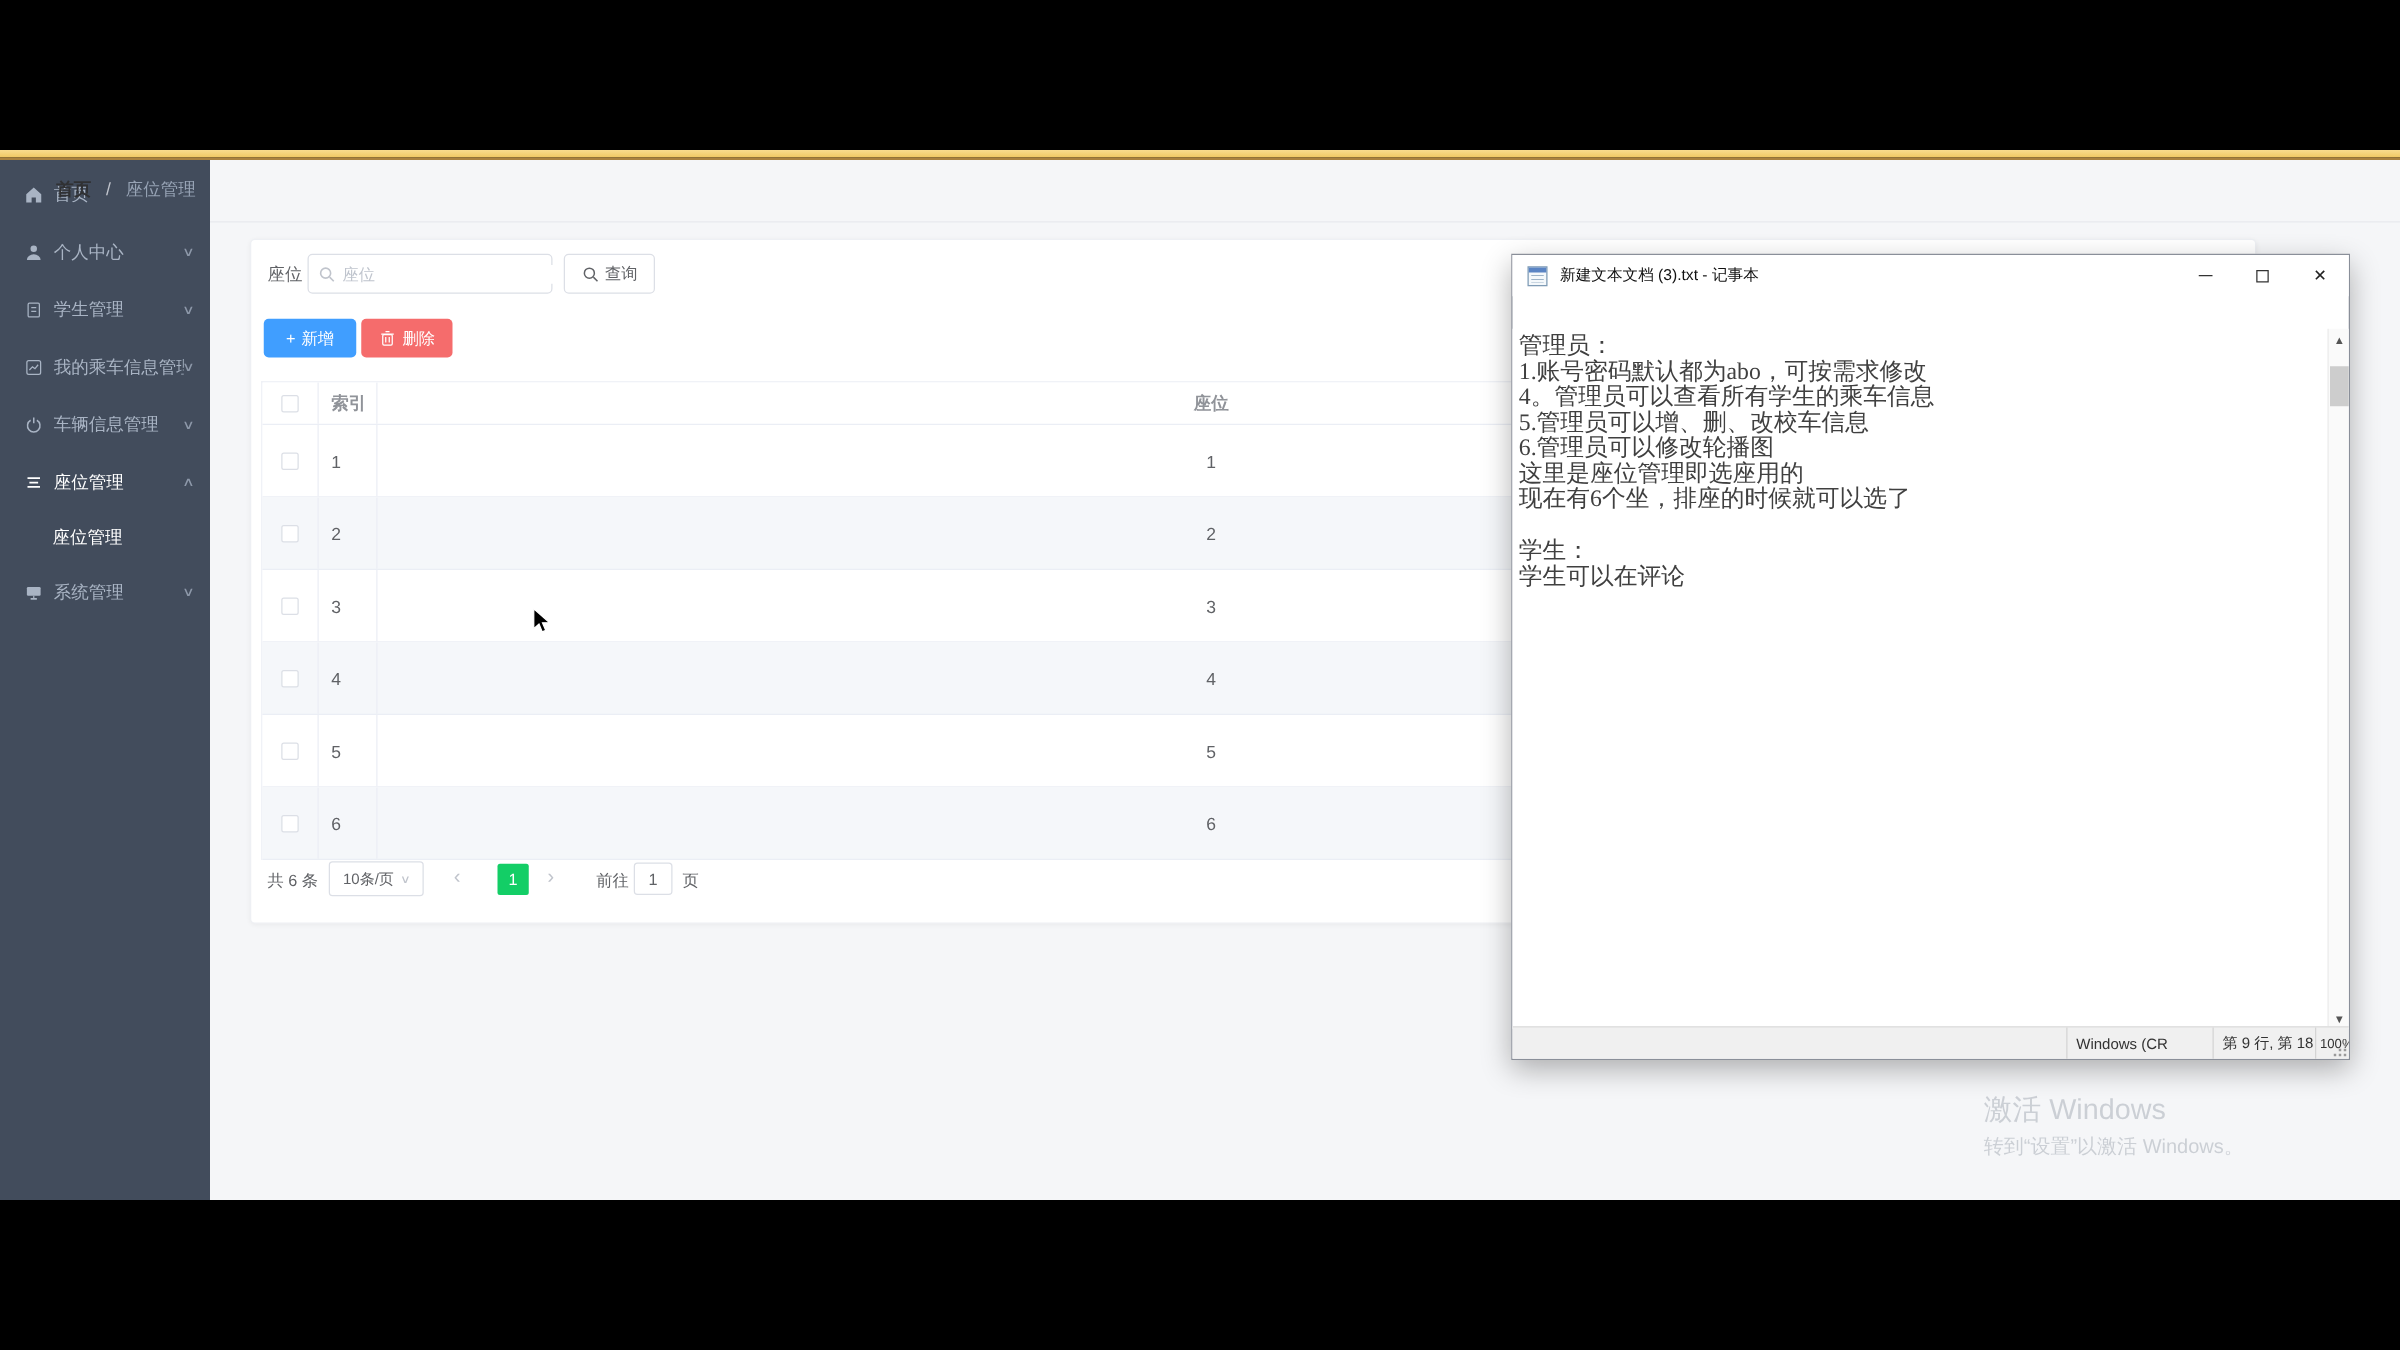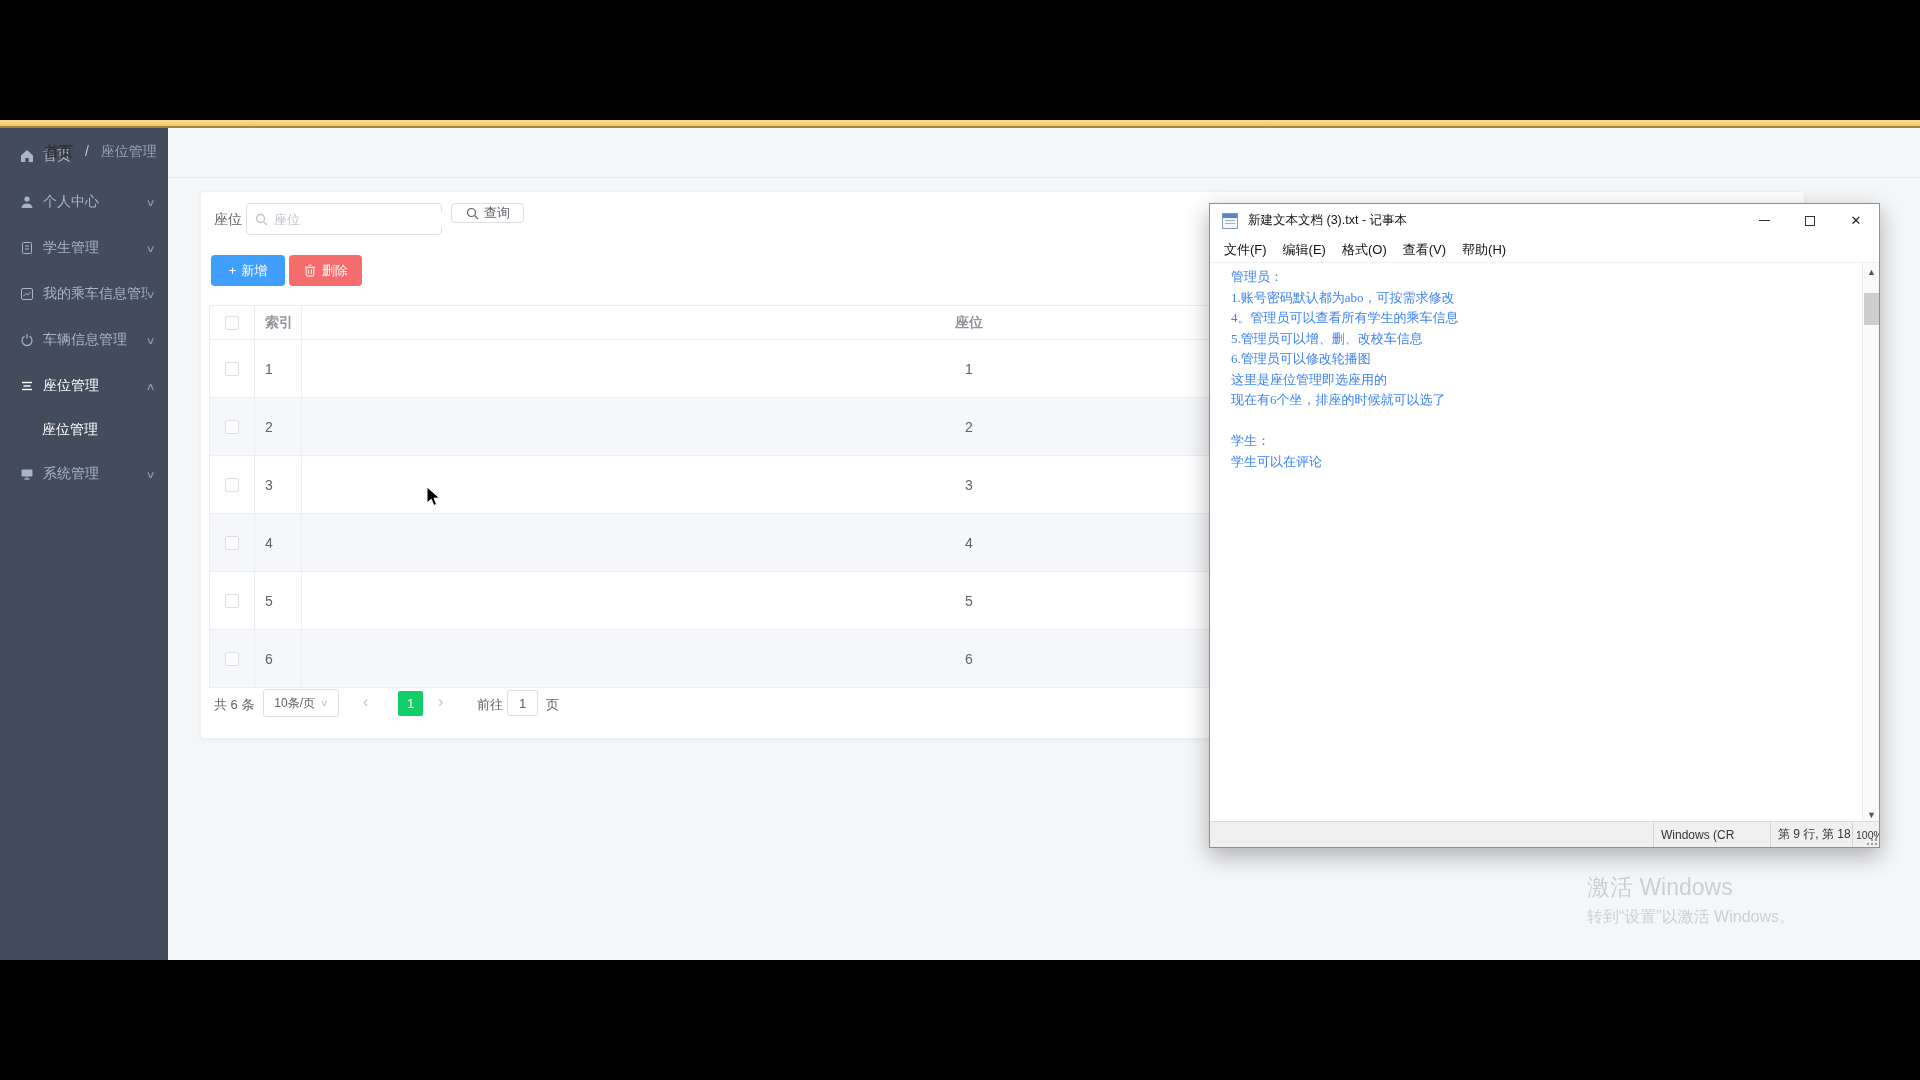--- a/index.html
+++ b/index.html
@@ -35,21 +35,21 @@
 
   
   .card { position:absolute; left:200px; top:63px; width:1605px; height:548px; background:#fff;
           border:1px solid #eef0f4; border-radius:4px; box-shadow:0 1px 4px rgba(0,0,0,.05); }
 
   .filter-label { position:absolute; left:13px; top:19px; font-size:14px; color:#606266; }
   .search-input { position:absolute; left:45px; top:11px; width:196px; height:32px; border:1px solid #dcdfe6;
                   border-radius:4px; background:#fff; display:flex; align-items:center; padding-left:8px; }
   .search-input input { border:none; outline:none; flex:1; font-size:13px; color:#606266; margin-left:6px; font-family:"Liberation Sans",sans-serif; }
   .search-input input::placeholder { color:#bfc4cd; }
-  .query-btn { position:absolute; left:250px; top:11px; width:73px; height:20px; border:1px solid #dcdfe6;
+  .query-btn { position:absolute; left:250px; top:11px; width:73px; height:32px; border:1px solid #dcdfe6;
                border-radius:4px; background:#fff; display:flex; align-items:center; justify-content:center;
                gap:5px; font-size:13px; color:#606266; cursor:pointer; }
 
   .btn { position:absolute; top:63px; height:31px; border:none; border-radius:4px; color:#fff; font-size:13px;
          display:flex; align-items:center; justify-content:center; gap:5px; cursor:pointer; font-family:"Liberation Sans",sans-serif; }
   .btn-add { left:10px; width:74px; background:#409eff; }
   .btn-del { left:88px; width:73px; background:#f56c6c; }
 
   
   .table { position:absolute; left:8px; top:113px; width:1589px; border:1px solid #ebeef5; border-bottom:none; font-size:14px; }
@@ -90,21 +90,21 @@
   .np-title { margin-left:10px; font-size:12.5px; color:#111; }
   .np-controls { position:absolute; right:0; top:0; height:33px; display:flex; }
   .np-ctl { width:46px; height:33px; display:flex; align-items:center; justify-content:center; color:#222; cursor:pointer; }
   .np-min-glyph { width:11px; height:1px; background:#333; }
   .np-max-glyph { width:10px; height:10px; border:1px solid #333; }
   .np-close-glyph { font-size:13px; color:#222; }
   .np-menubar { position:absolute; left:0; top:33px; width:100%; height:26px; background:#fff; display:flex;
                 align-items:center; padding-left:6px; border-bottom:1px solid #f0f0f0; }
   .np-menu { font-size:13px; color:#111; padding:0 8px; cursor:pointer; }
   .np-text { position:absolute; left:0; top:59px; width:652px; height:560px; background:#fff; overflow:hidden;
-             font-family:"Liberation Serif", serif; font-size:13px; color:#3b82f6; padding:4px 0 0 21px; cursor:text; }
+             font-family:"Liberation Serif", serif; font-size:19px; color:#404040; padding:4px 0 0 5px; cursor:text; }
   .np-line { height:20.5px; line-height:20.5px; white-space:pre; }
   .np-scroll { position:absolute; right:0; top:59px; width:17px; height:560px; background:#fafafa; border-left:1px solid #ececec; }
   .np-arrow { position:absolute; left:0; width:17px; height:17px; display:flex; align-items:center; justify-content:center;
               color:#555; font-size:9px; cursor:pointer; }
   .np-arrow.up { top:0; }
   .np-arrow.down { bottom:0; }
   .np-thumb { position:absolute; left:1px; top:30px; width:15px; height:32px; background:#cdcdcd; cursor:pointer; }
   .np-status { position:absolute; left:0; bottom:0; width:100%; height:26px; background:#f0f0f0; border-top:1px solid #dcdcdc;
                font-size:12px; color:#333; }
   .np-seg { position:absolute; top:0; height:100%; display:flex; align-items:center; overflow:hidden;
@@ -340,27 +340,20 @@
             <span class="np-min-glyph"></span>
           </span>
         <span class="np-ctl">
             <span class="np-max-glyph"></span>
           </span>
         <span class="np-ctl">
             <span class="np-close-glyph">✕</span>
           </span>
       </div>
     </div>
-    <div class="np-menubar">
-      <span class="np-menu">文件(F)</span>
-      <span class="np-menu">编辑(E)</span>
-      <span class="np-menu">格式(O)</span>
-      <span class="np-menu">查看(V)</span>
-      <span class="np-menu">帮助(H)</span>
-    </div>
     <div class="np-text">
       <div class="np-line">管理员：</div>
       <div class="np-line">1.账号密码默认都为abo，可按需求修改</div>
       <div class="np-line">4。管理员可以查看所有学生的乘车信息</div>
       <div class="np-line">5.管理员可以增、删、改校车信息</div>
       <div class="np-line">6.管理员可以修改轮播图</div>
       <div class="np-line">这里是座位管理即选座用的</div>
       <div class="np-line">现在有6个坐，排座的时候就可以选了</div>
       <div class="np-line"></div>
       <div class="np-line">学生：</div>

